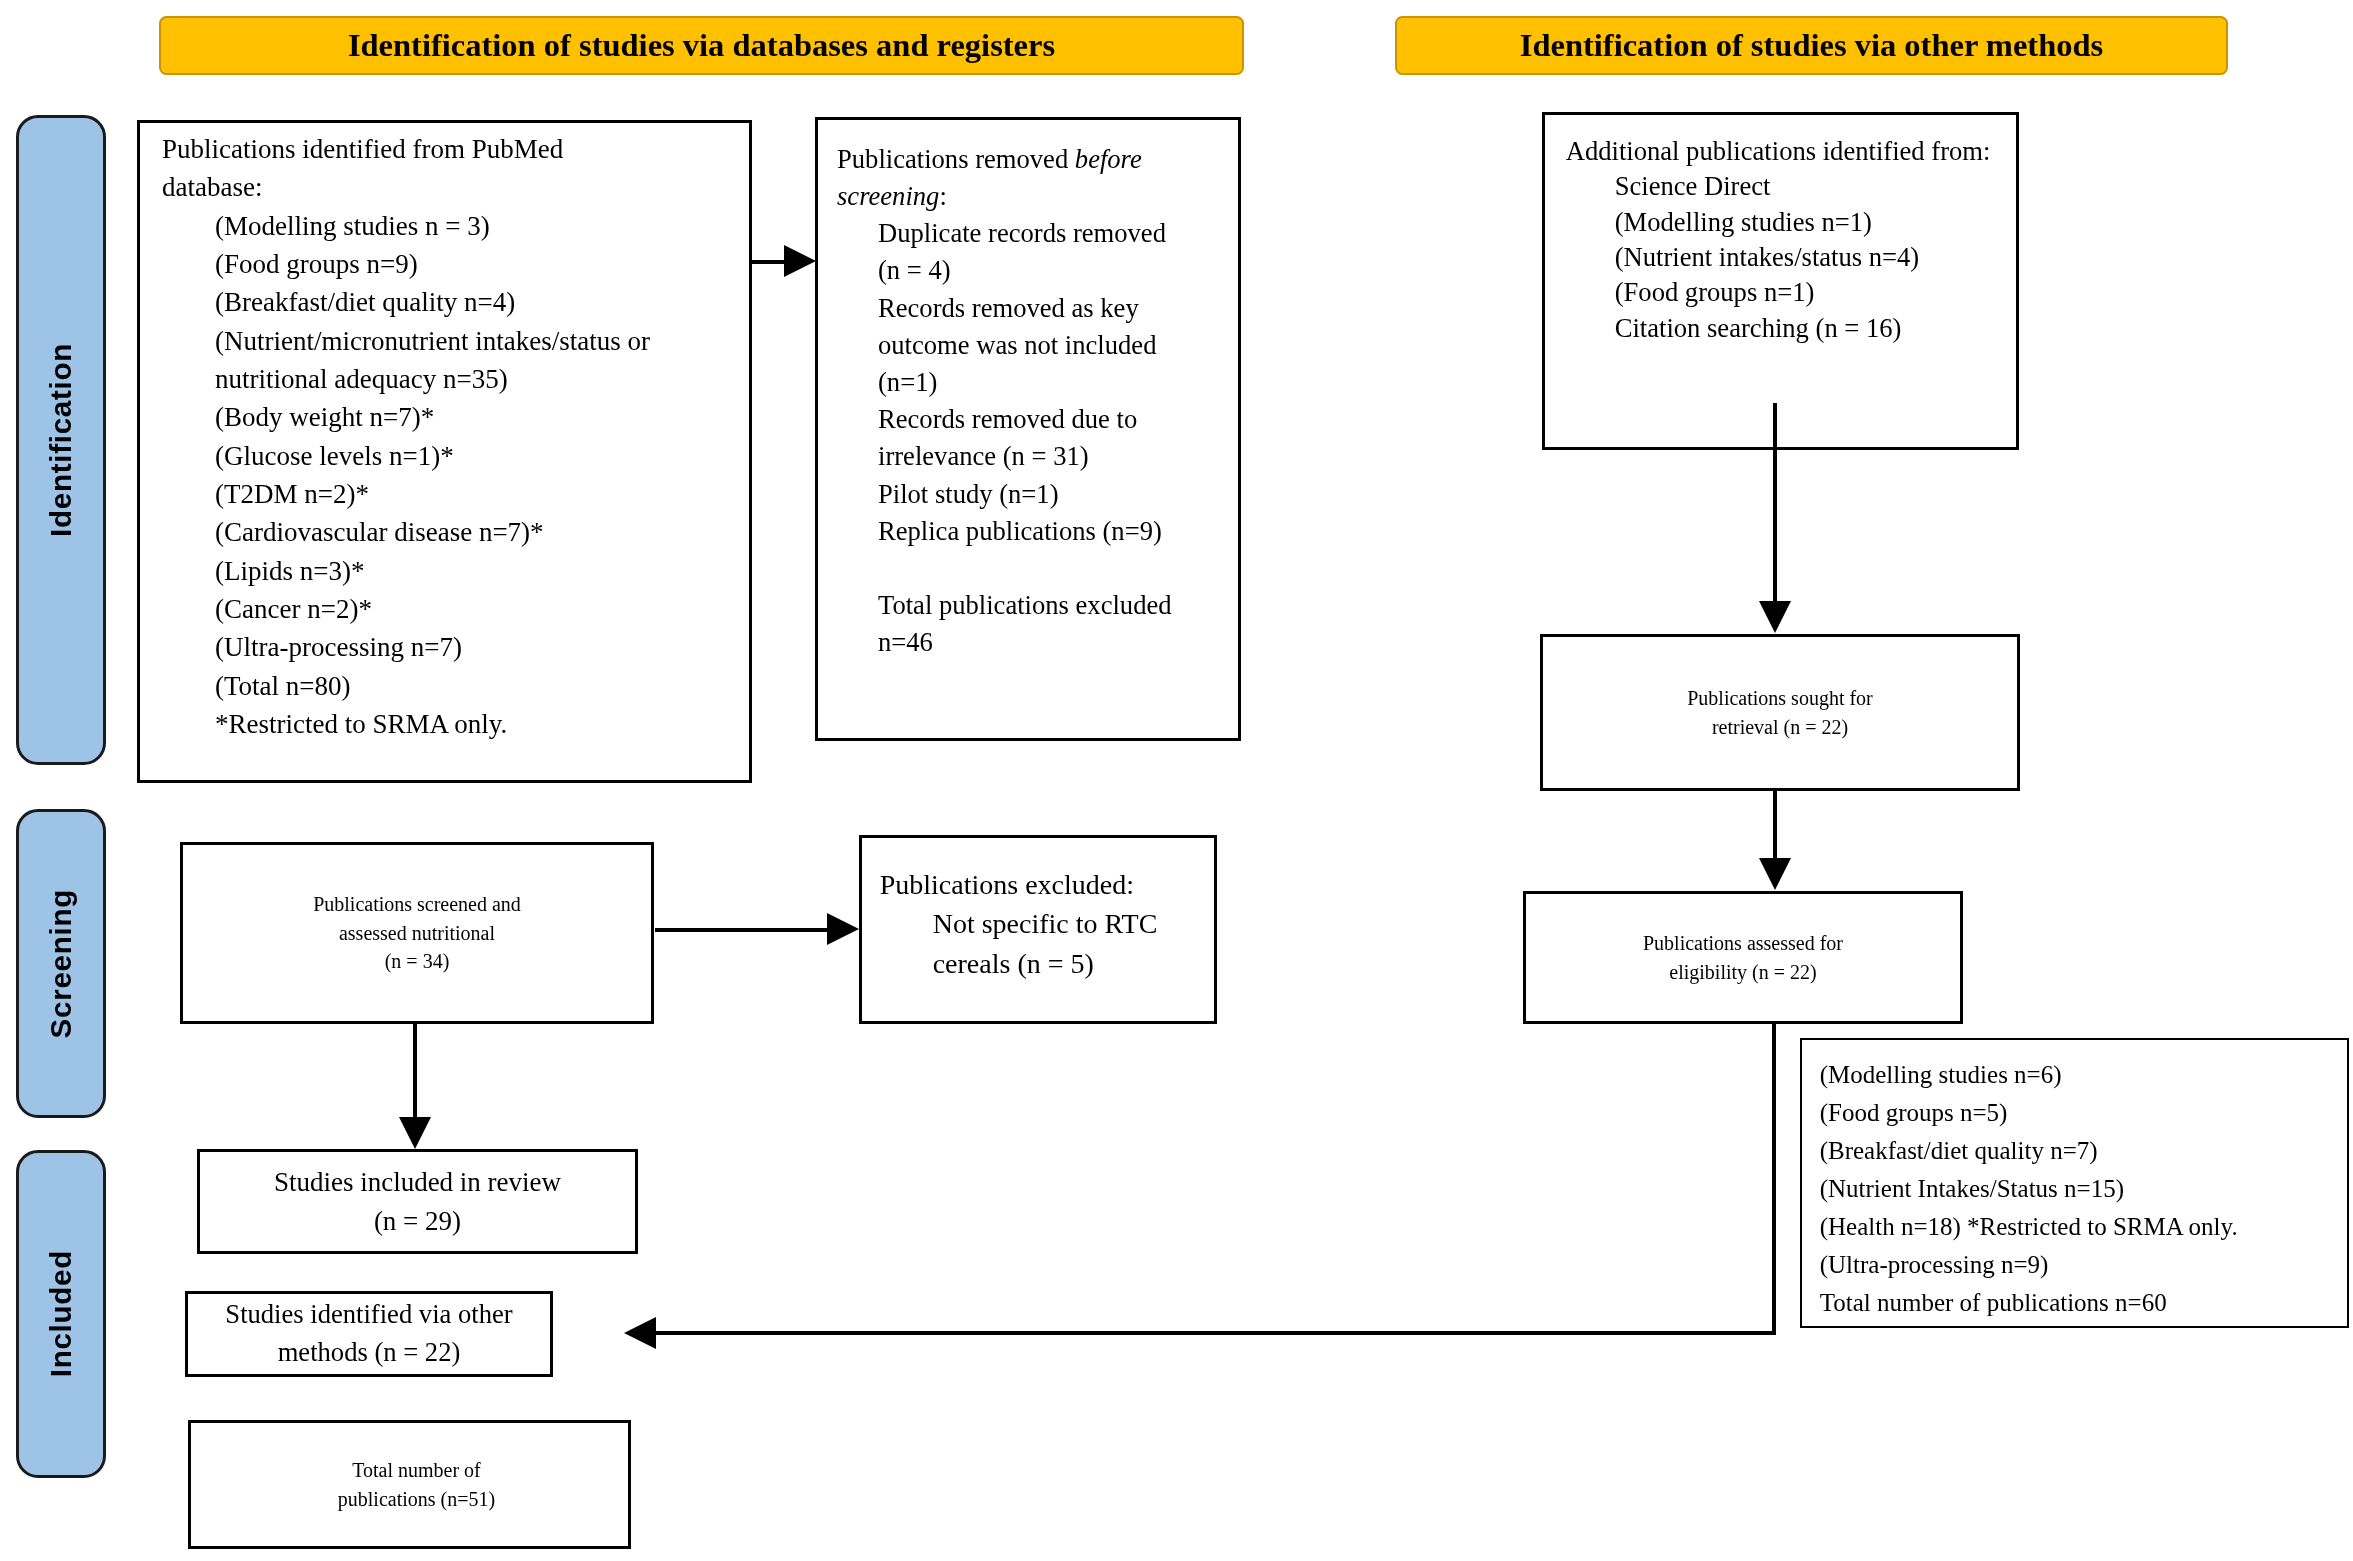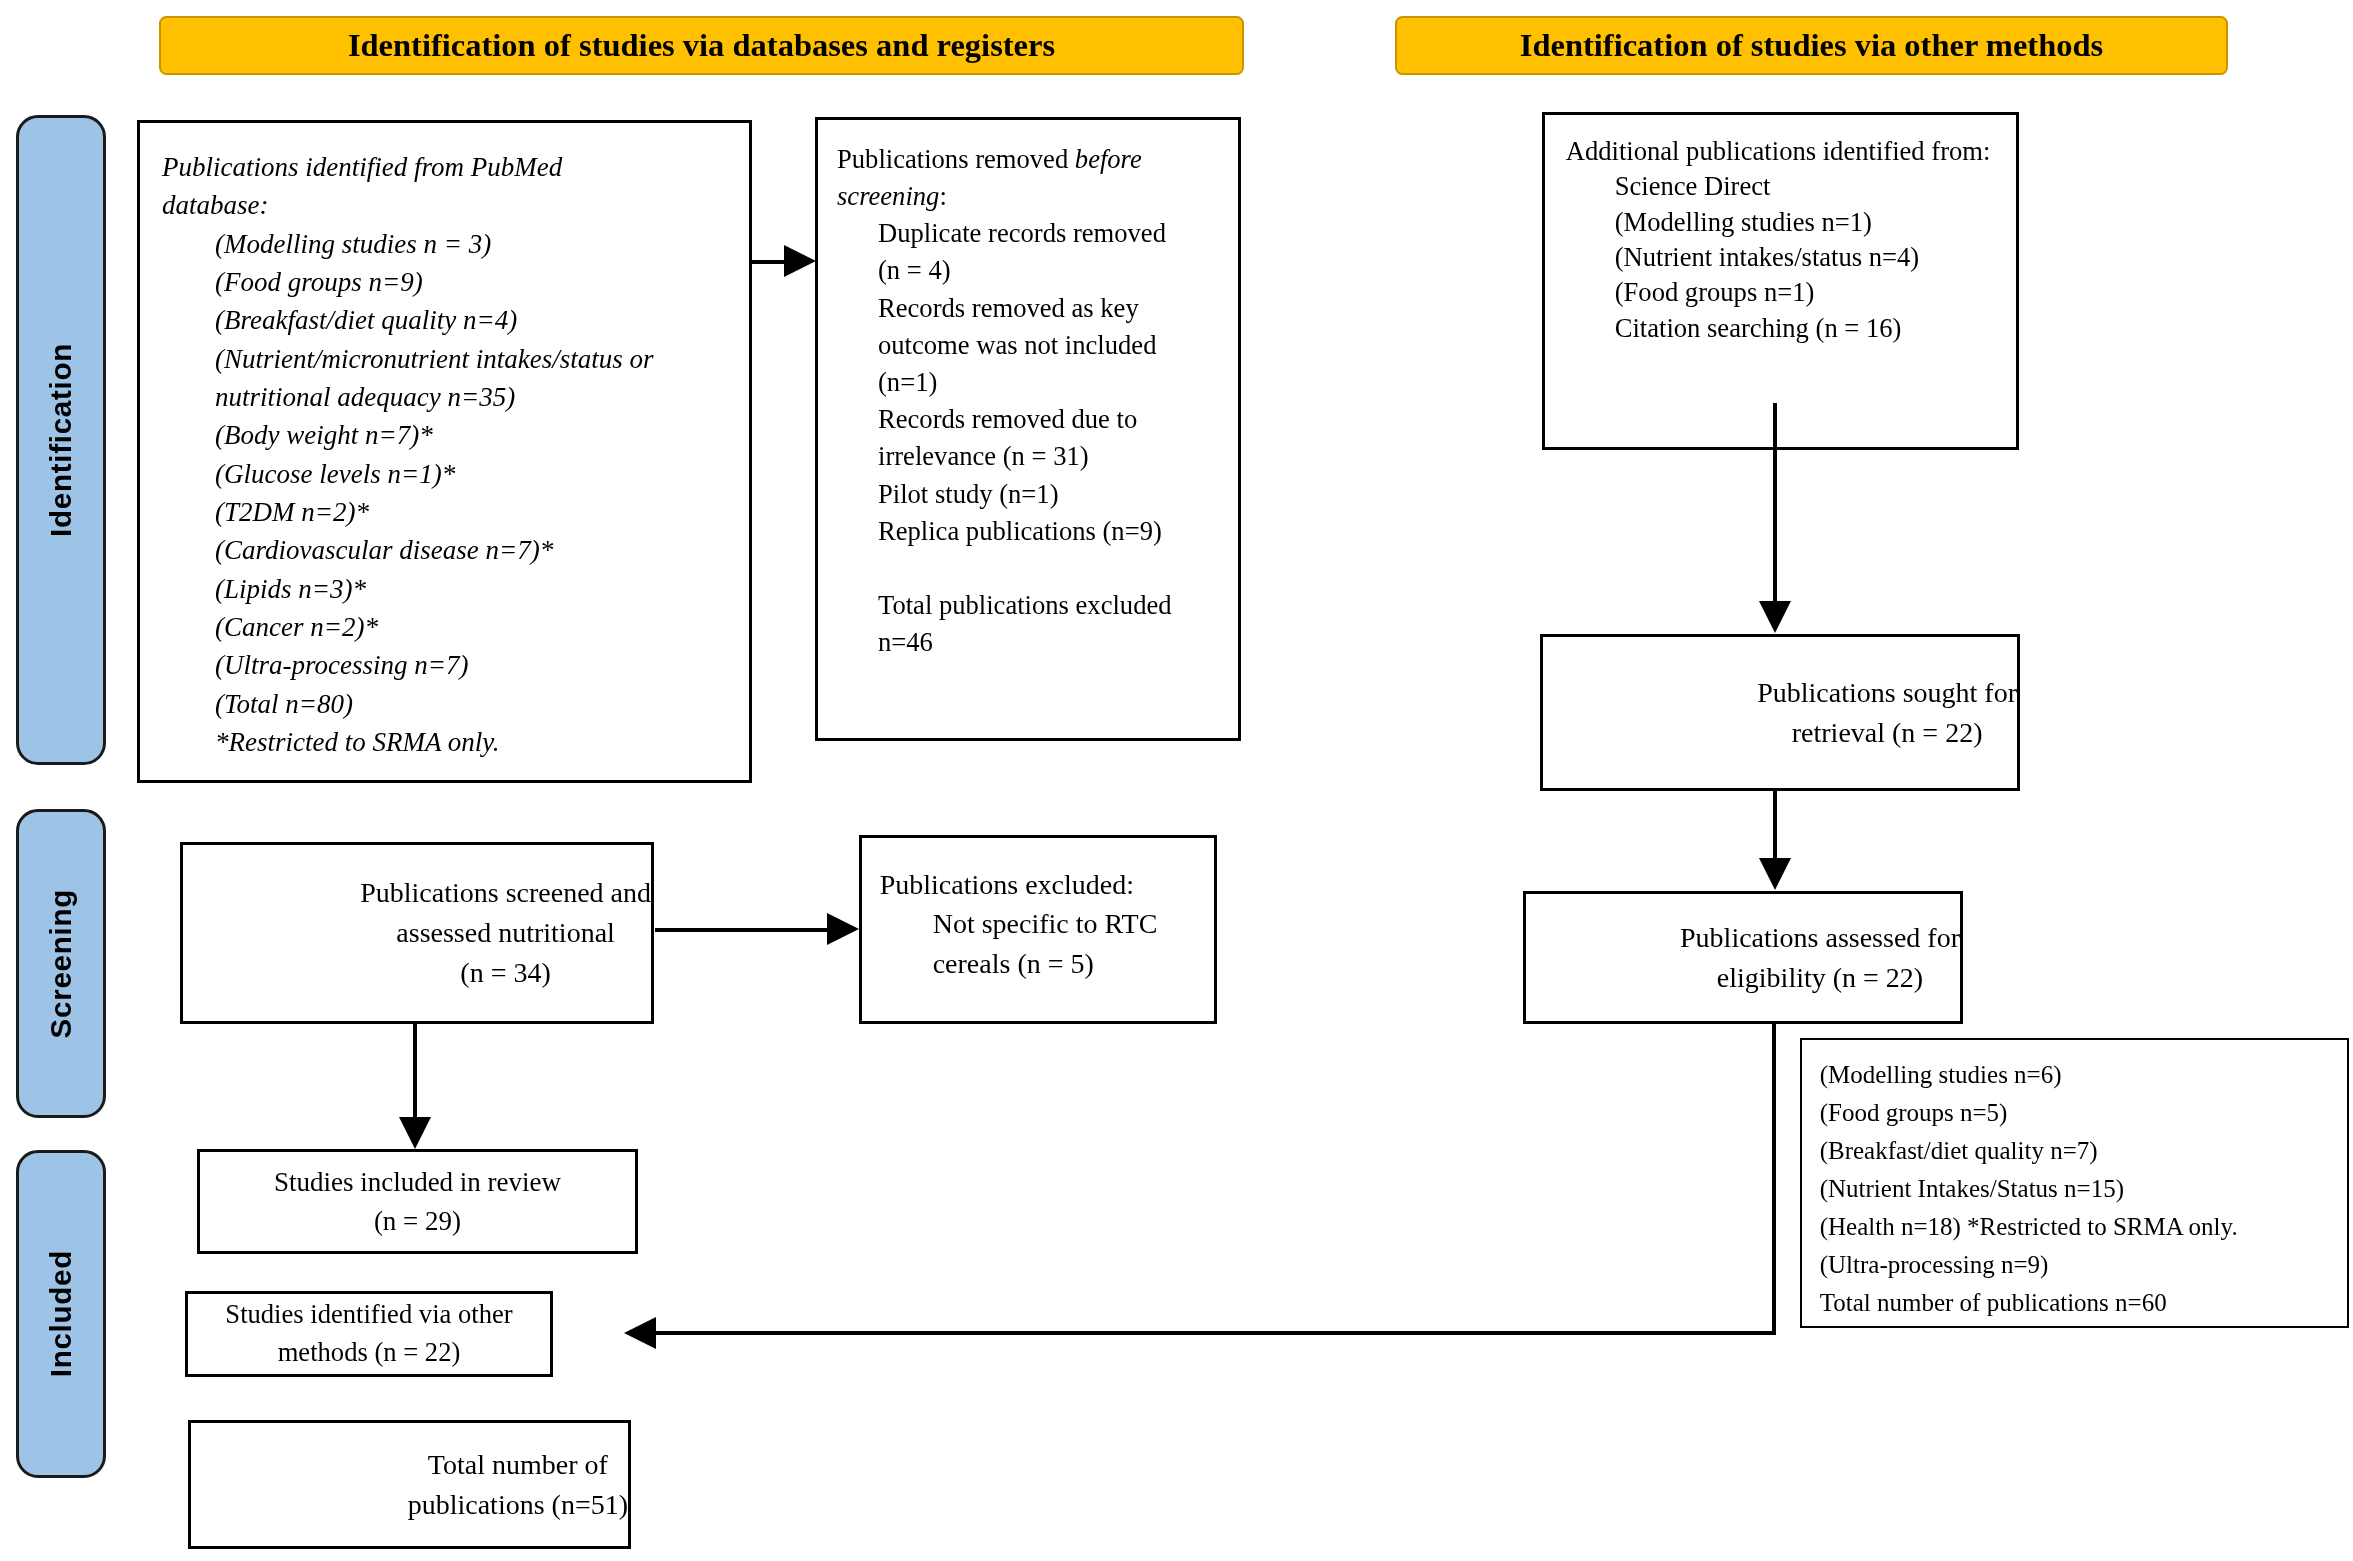--- a/index.html
+++ b/index.html
@@ -20,33 +20,33 @@
     font-family:"Liberation Sans", sans-serif; font-weight:bold; font-size:29.6px;
   }
   .side span { writing-mode:vertical-rl; transform:rotate(180deg); letter-spacing:0.7px; }
   
   .bx {
     position:absolute; background:#fff; border:3px solid #000; box-sizing:border-box;
     font-size:27px; line-height:1.42;
   }
   .center { display:flex; flex-direction:column; align-items:center; justify-content:center; text-align:center; }
   
-  .a-pad { padding:25px 22px;font-style:italic; }
+  .a-pad { padding:7px 22px; }
   .a-title { max-width:488px; }
   .a-items > div { margin-left:53px; max-width:517px; }
   .b-pad { padding:20.7px 19px; font-size:26.6px; line-height:1.4; }
   .b-title { max-width:329px; }
   .b-items > div { margin-left:41px; max-width:297px; }
   .b-total { margin-left:41px; max-width:297px; margin-top:37px; }
   .d-pad { padding:26.6px 17.7px; font-size:28px; }
   .d-item { margin-left:53px; max-width:266px; }
   .h-pad { padding:19px 20.7px; font-size:26.6px; line-height:1.33; }
   .h-items > div { margin-left:49px; max-width:351px; }
   .k-pad { padding:16.3px 17.7px; font-size:25px; line-height:1.52; border-width:2.2px; }
-  .f38 { font-size:28px;align-items:flex-end; } .f37 { font-size:27px; } .f36 { font-size:26.6px; }
+  .f38 { font-size:20px; } .f37 { font-size:27px; } .f36 { font-size:26.6px; }
   
   .hline,.vline { position:absolute; background:#000; }
   .ah { position:absolute; width:0; height:0; }
   .ah.right { border-left:32.5px solid #000; border-top:16.3px solid transparent; border-bottom:16.3px solid transparent; }
   .ah.left  { border-right:32.5px solid #000; border-top:16.3px solid transparent; border-bottom:16.3px solid transparent; }
   .ah.down  { border-top:32.5px solid #000; border-left:16.3px solid transparent; border-right:16.3px solid transparent; }
   .it { font-style:italic; }
 </style>
 </head>
 <body>

